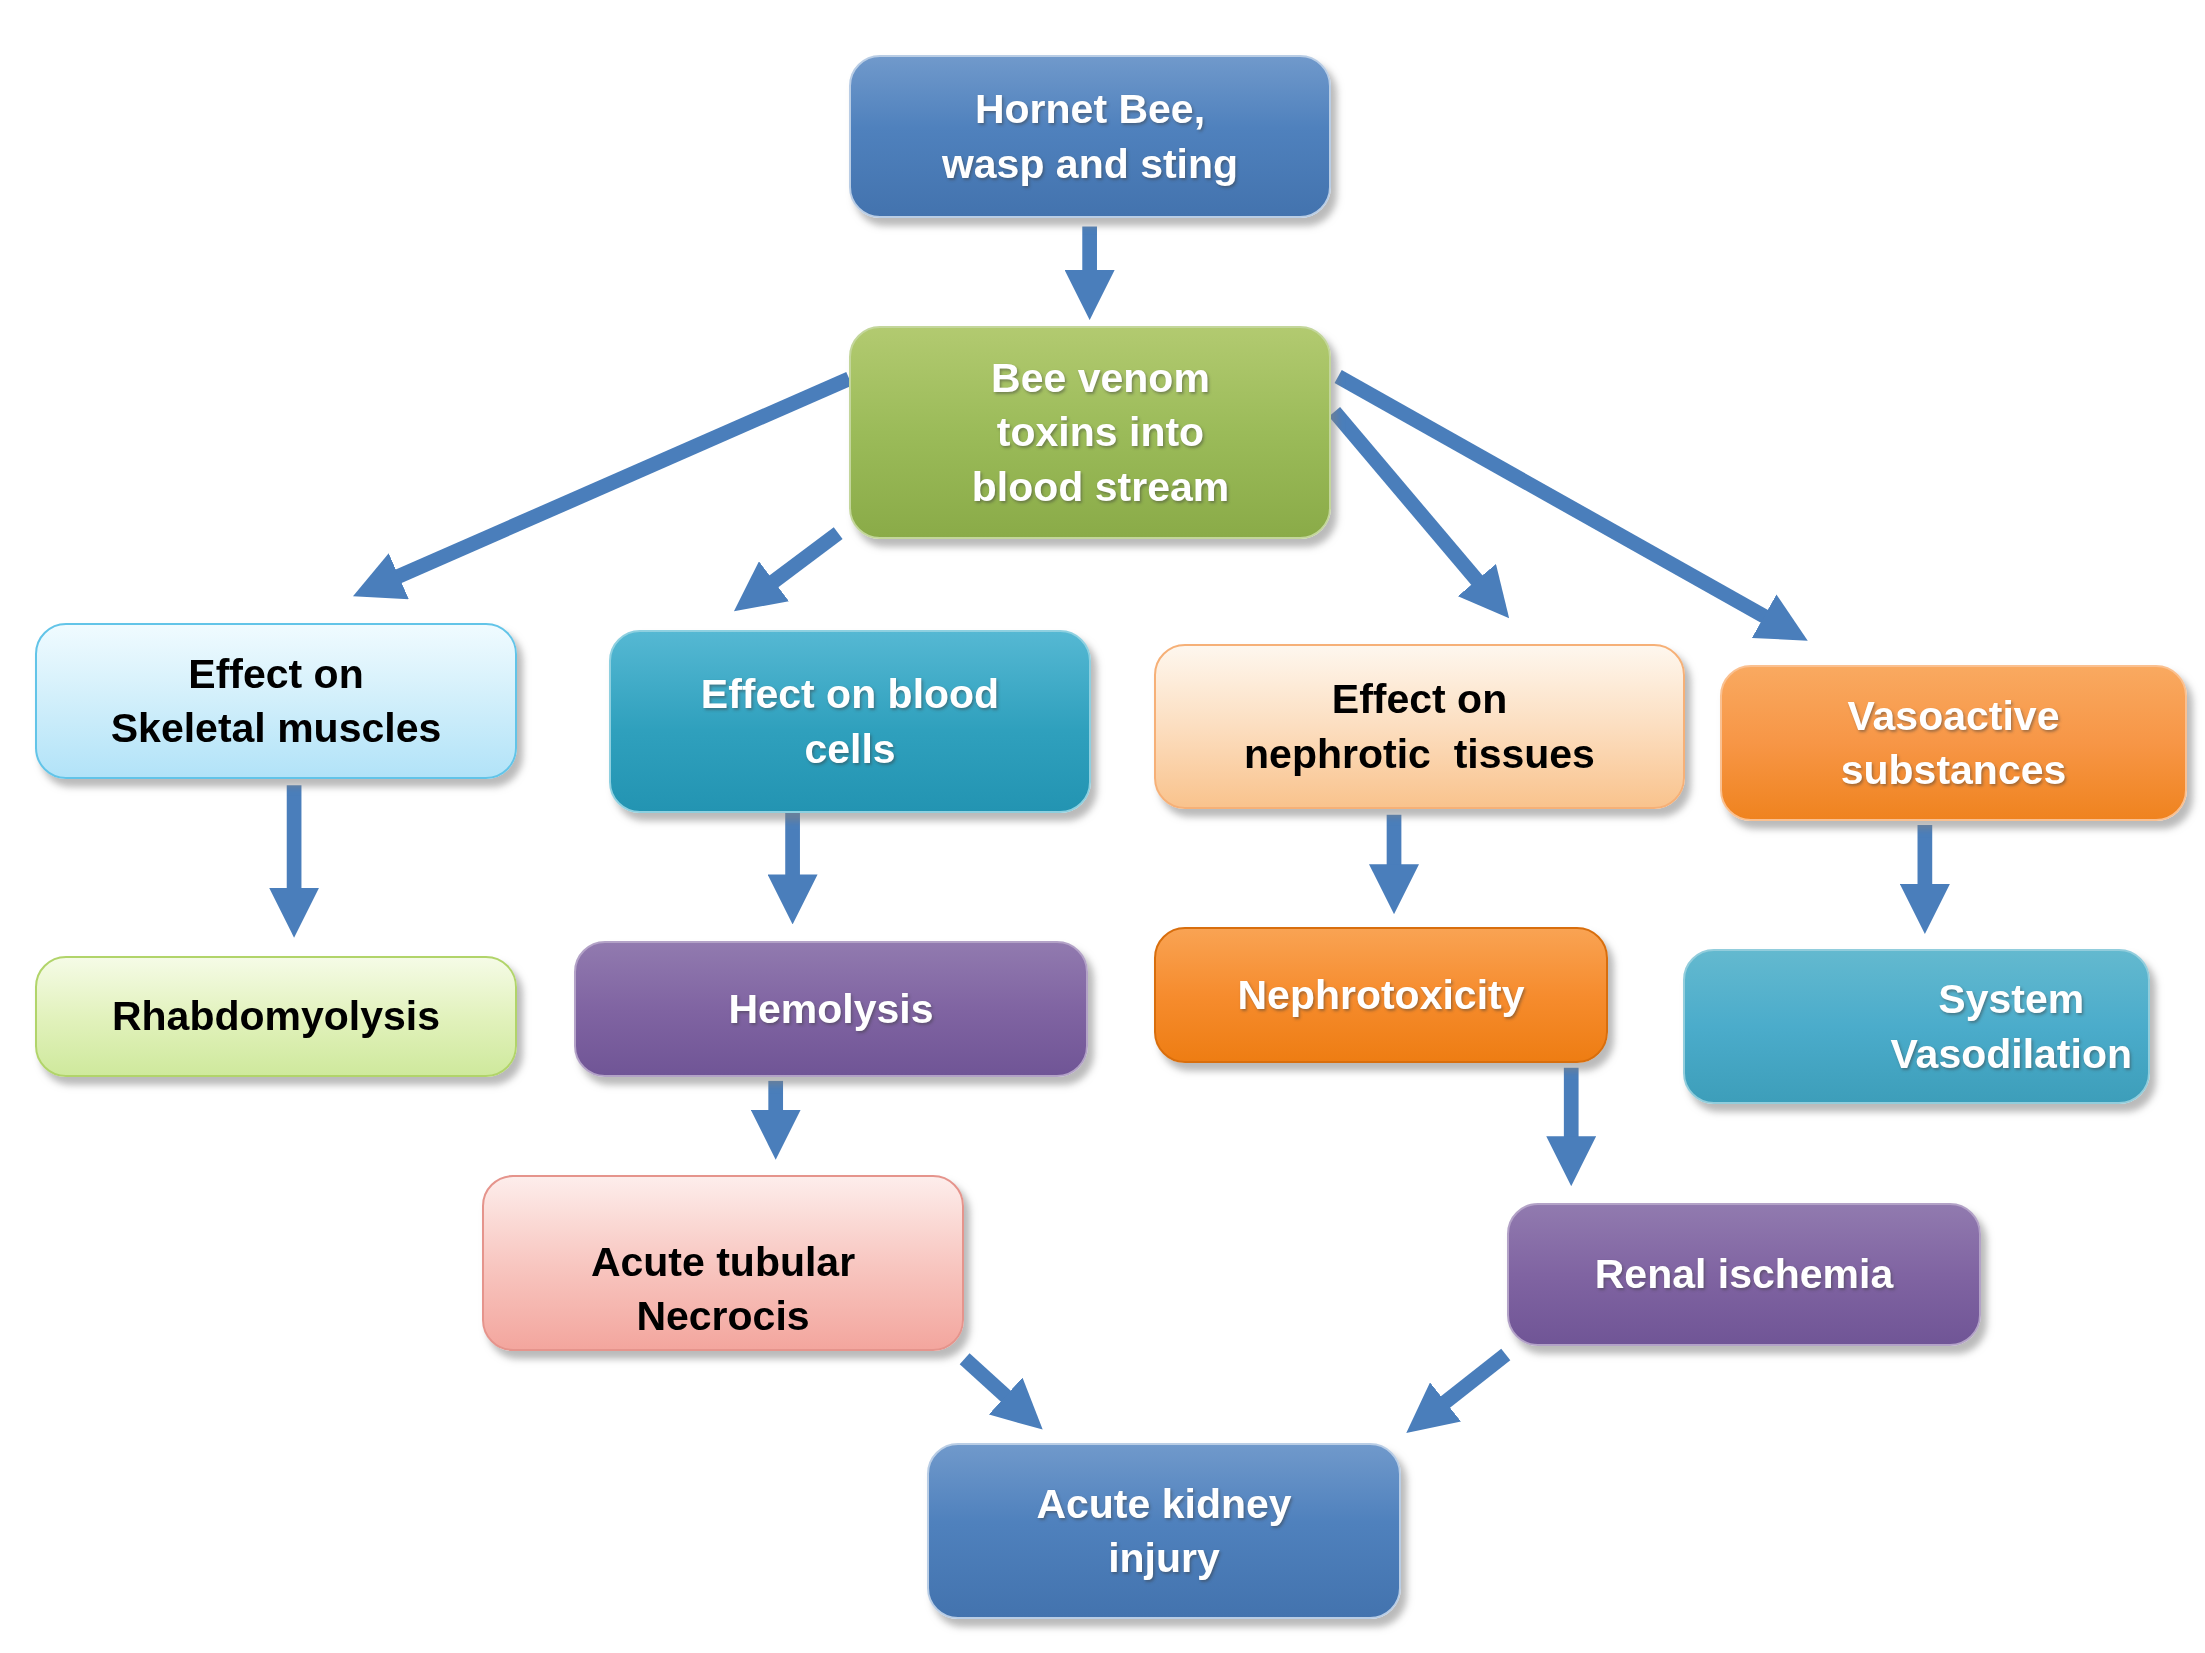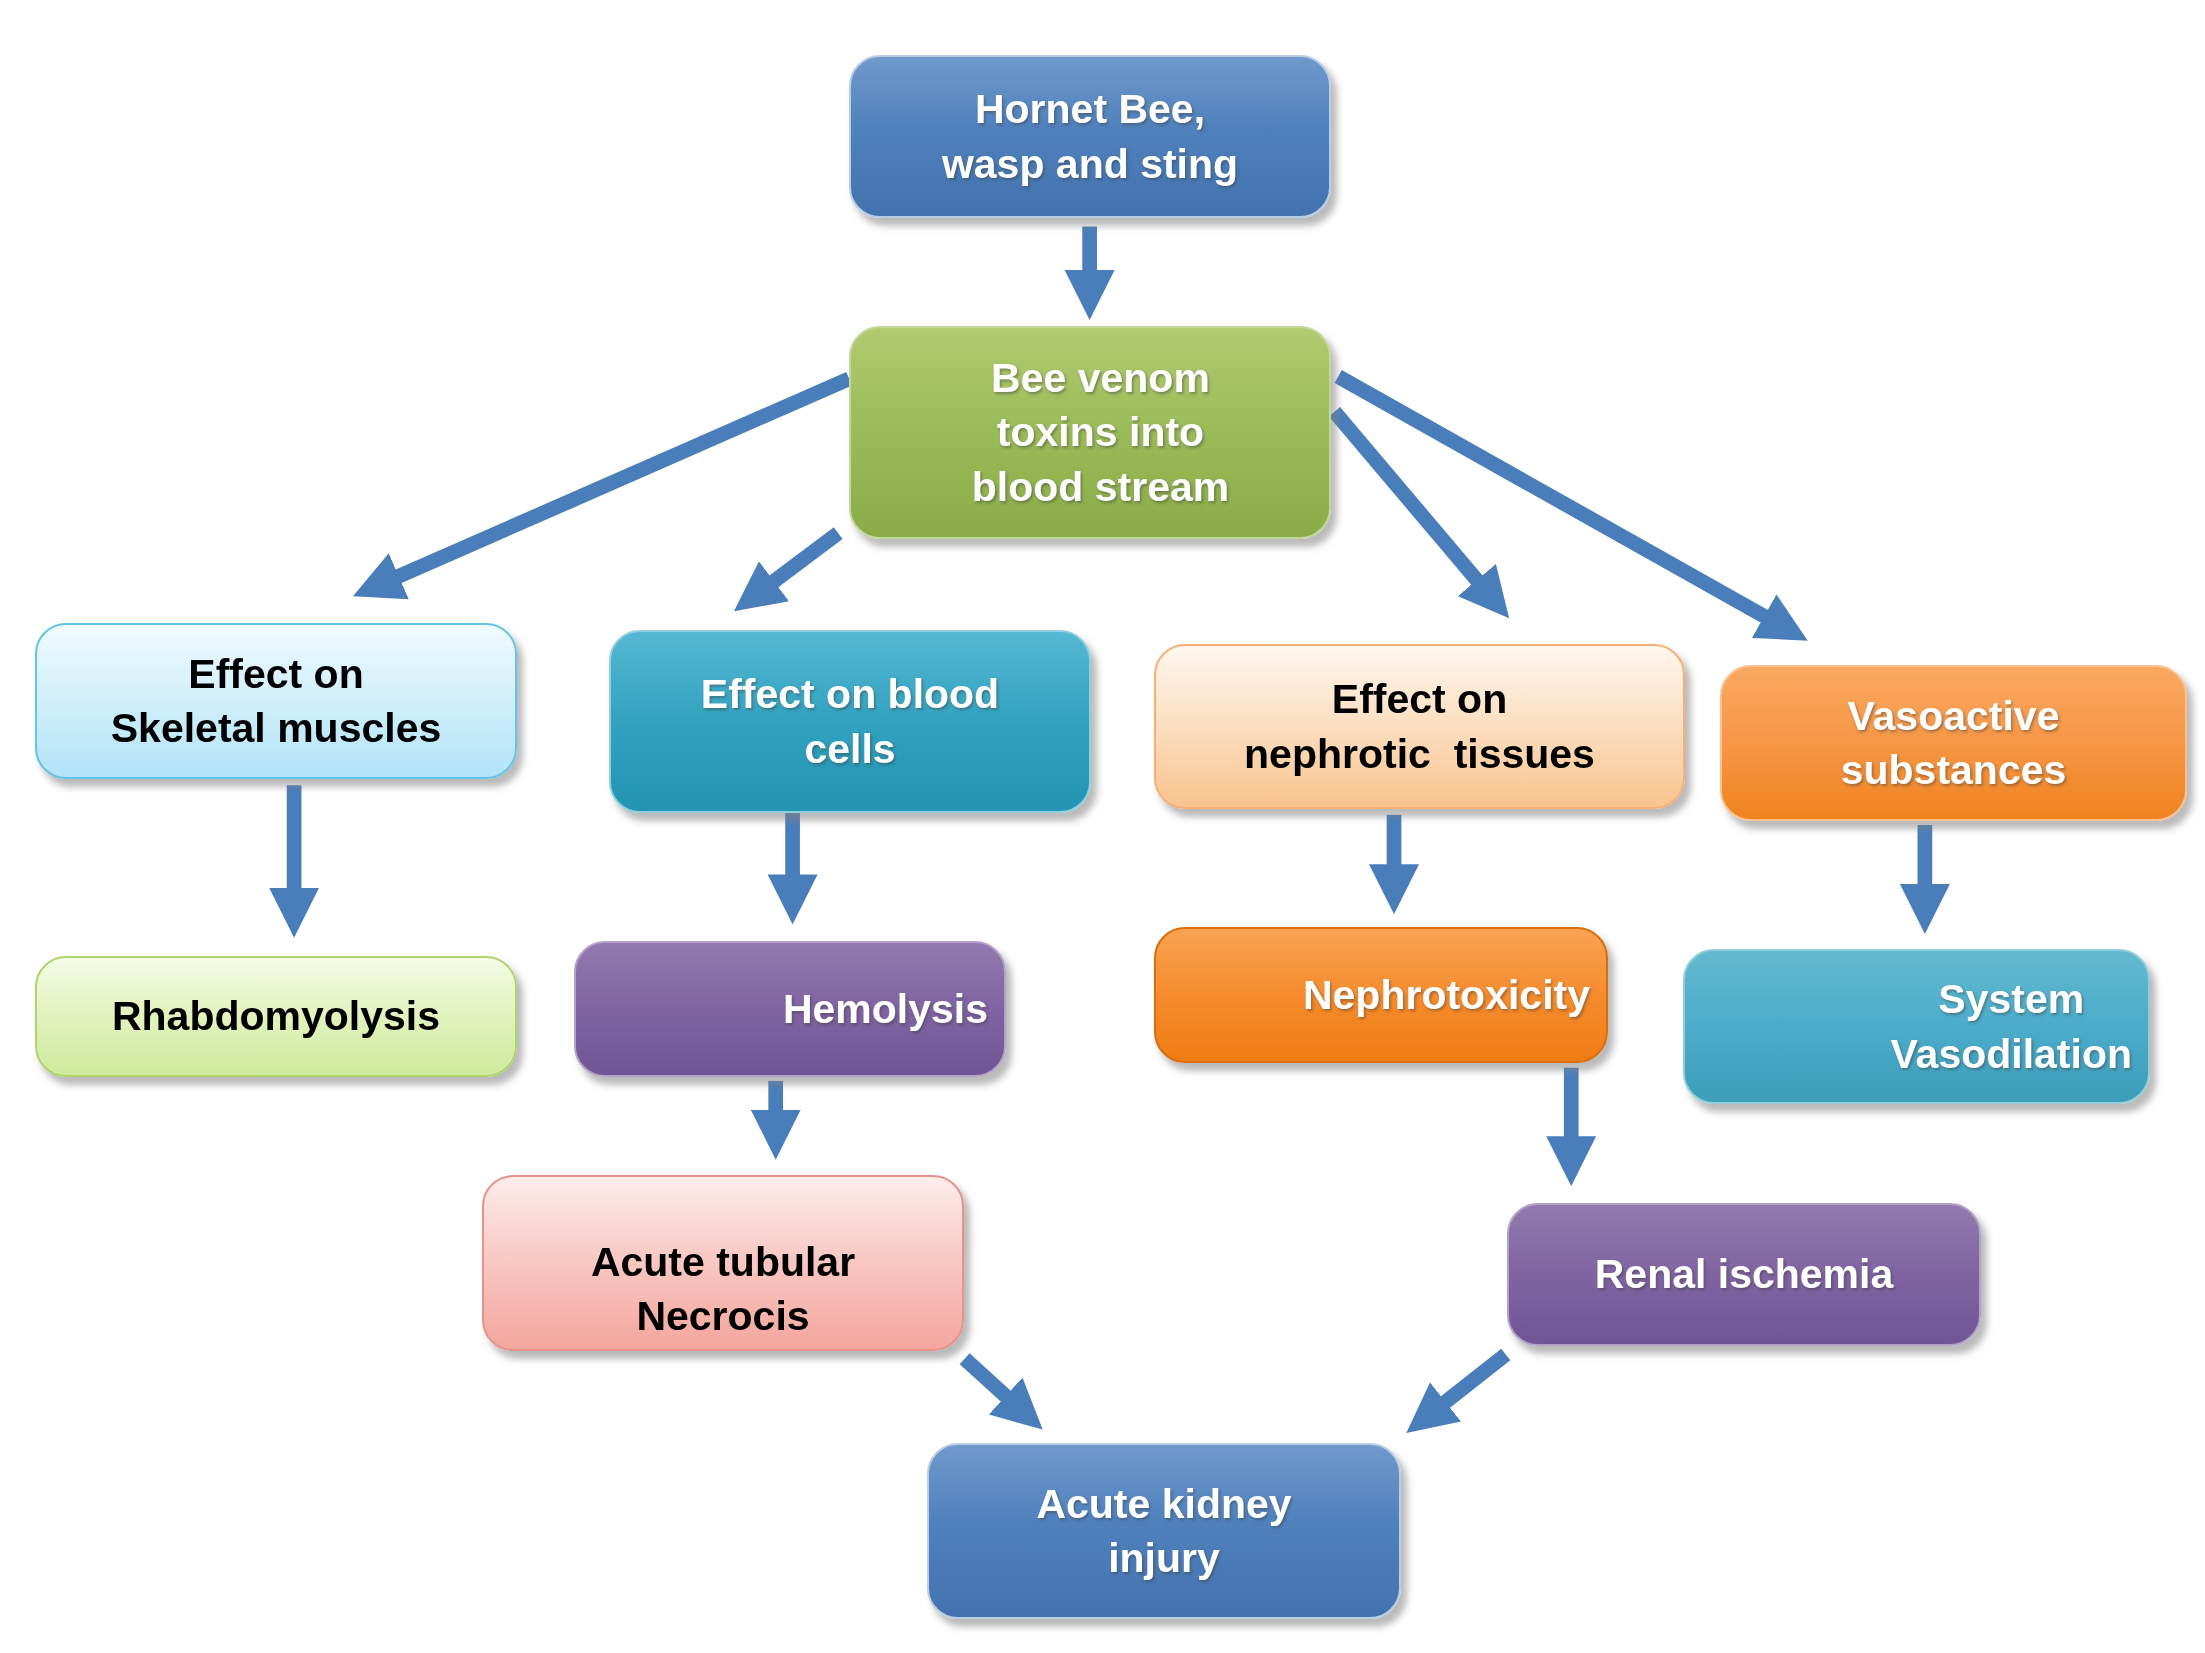--- a/index.html
+++ b/index.html
@@ -104,25 +104,25 @@
 
 <div class="node dark c-orange" style="left:1720px; top:665px; width:467px; height:156px;">
   <span class="lbl">Vasoactive
 substances</span>
 </div>
 
 <div class="node light c-green-light" style="left:35px; top:956px; width:482px; height:121px;">
   <span class="lbl">Rhabdomyolysis</span>
 </div>
 
-<div class="node dark c-purple" style="left:574px; top:941px; width:432px; height:136px;justify-content:flex-end;">
+<div class="node dark c-purple" style="left:574px; top:941px; width:514px; height:136px;">
   <span class="lbl">Hemolysis</span>
 </div>
 
-<div class="node dark c-orange-deep" style="left:1154px; top:927px; width:454px; height:136px;justify-content:flex-end;">
+<div class="node dark c-orange-deep" style="left:1154px; top:927px; width:454px; height:136px;">
   <span class="lbl">Nephrotoxicity</span>
 </div>
 
 <div class="node dark c-teal2" style="left:1683px; top:949px; width:467px; height:155px;justify-content:flex-end;">
   <span class="lbl">System
 Vasodilation</span>
 </div>
 
 <div class="node light c-pink" style="left:482px; top:1175px; width:482px; height:176px;align-items:flex-end;">
   <span class="lbl">Acute tubular

